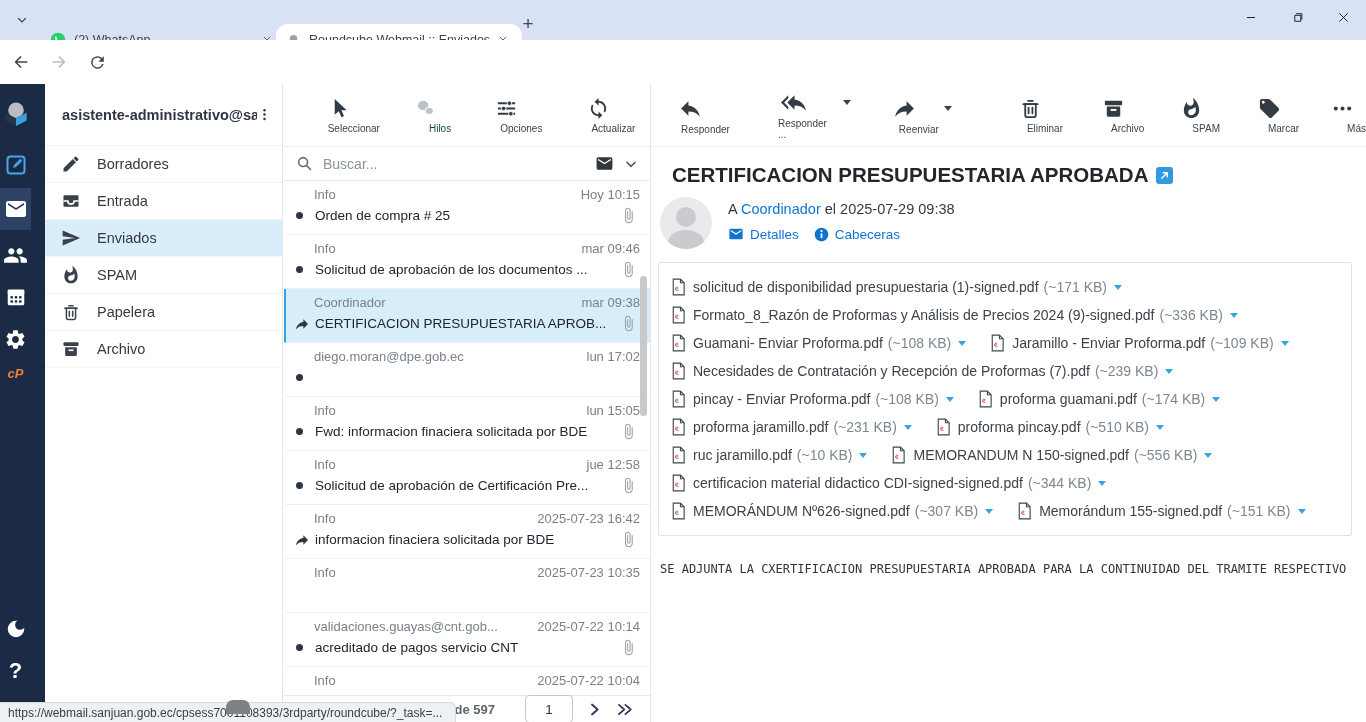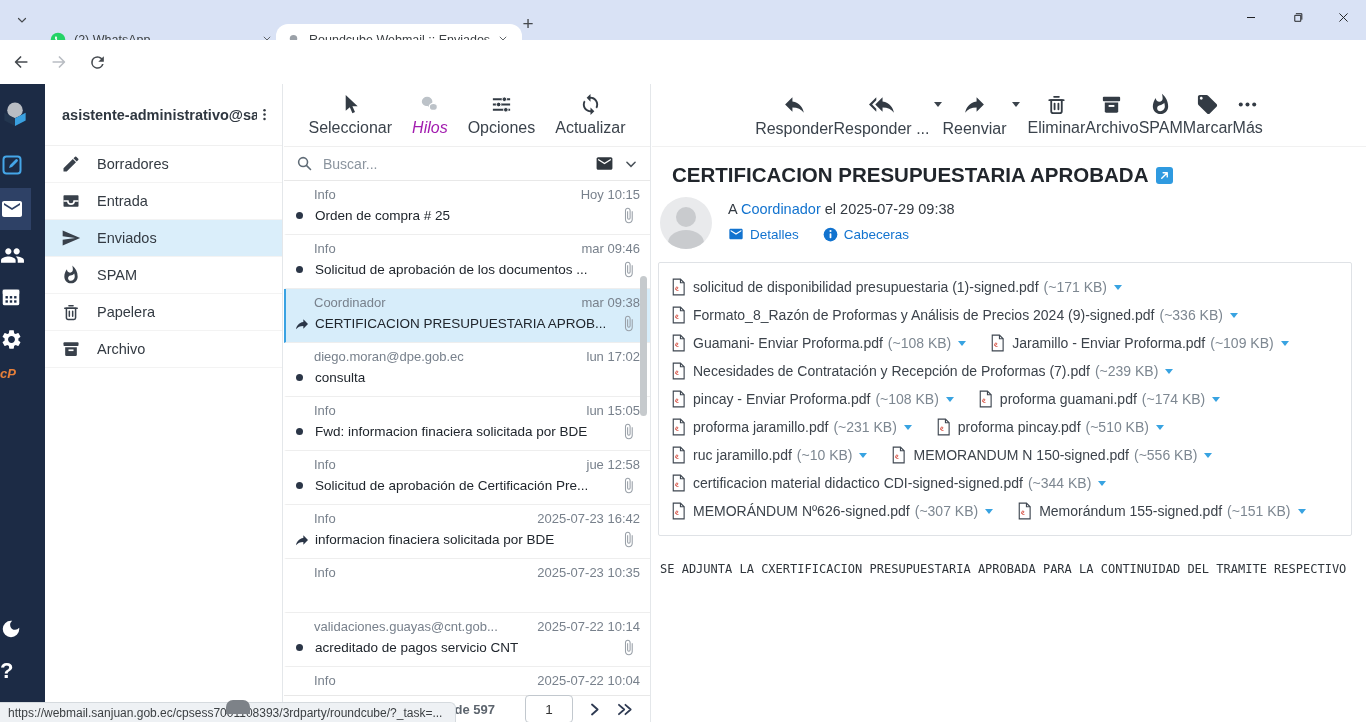--- a/index.html
+++ b/index.html
@@ -30,39 +30,39 @@
     display:flex;align-items:center;}
   .nav-btn{width:34px;height:34px;display:flex;align-items:center;justify-content:center;margin-left:4px;border-radius:50%;}
   .addr{position:absolute;left:125px;top:47px;width:1120px;height:31px;border-radius:16px;
     background:#eef1f7;display:flex;align-items:center;padding:0 12px;box-sizing:border-box;}
   .addr-url{font-size:13.5px;color:#202124;margin-left:10px;flex:1;white-space:nowrap;overflow:hidden;}
   .tool-right{position:absolute;right:6px;top:44px;height:38px;display:flex;align-items:center;gap:14px;}
   
   .app{position:absolute;left:0;top:84px;width:1366px;height:638px;background:#fff;}
   
   .rail{position:absolute;left:0;top:0;width:45px;height:638px;background:#1c2b45;}
-  .rail-item{position:absolute;left:0;width:31px;height:42px;display:flex;align-items:center;justify-content:flex-start;color:#f2f4f6;}
+  .rail-item{position:absolute;left:0;width:31px;height:42px;display:flex;align-items:center;justify-content:center;color:#f2f4f6;}
   .rail-item.active{background:#2e4166;}
   .cp-text{font-size:13px;font-weight:bold;font-style:italic;color:#e8803a;}
   
   .sidebar{position:absolute;left:45px;top:0;width:238px;height:638px;background:#fff;border-right:1px solid #e4e7ea;box-sizing:border-box;}
   .acct{height:61px;display:flex;align-items:center;padding:0 10px 0 17px;border-bottom:1px solid #f0f0f0;}
   .acct-name{flex:1;font-size:14.5px;font-weight:bold;color:#2f3740;white-space:nowrap;overflow:hidden;}
   .kebab{color:#333a42;}
   .folder{height:36px;display:flex;align-items:center;padding-left:16px;border-bottom:1px solid #f3f3f3;color:#333a42;}
   .folder[data-selected="true"]{background:#daeefa;}
   .folder .f-label{font-size:14.5px;margin-left:16px;color:#333a42;}
   .f-icon{width:20px;height:20px;color:#39414b;}
   
   .listcol{position:absolute;left:284px;top:0;width:367px;height:638px;background:#fff;border-right:1px solid #e4e7ea;box-sizing:border-box;}
   .list-toolbar{height:62px;display:flex;align-items:center;justify-content:center;gap:20px;border-bottom:1px solid #efefef;}
   .tb-btn{display:flex;flex-direction:column;align-items:center;gap:3px;color:#333b44;}
-  .tb-btn .tb-label{font-size:16px;color:#3b434c;}
+  .tb-btn .tb-label{font-size:10px;color:#3b434c;margin-left:29px;}
   .tb-btn.disabled{color:#bcc2c8;}
-  .tb-btn.disabled .tb-label{color:#a21caf;font-style:italic;}
+  .tb-btn.disabled .tb-label{color:#14532d;}
   .searchrow{height:33px;display:flex;align-items:center;padding:0 12px;border-bottom:1px solid #e8e8e8;}
   .searchrow input{flex:1;border:none;outline:none;font-size:14px;color:#333;margin-left:8px;font-family:"Liberation Sans",sans-serif;background:transparent;}
   .searchrow input::placeholder{color:#8b949e;}
   .msgs{height:517px;overflow:hidden;}
   .msg{height:54px;box-sizing:border-box;border-bottom:1px solid #eeeeee;padding:6px 10px 0 8px;border-left:2px solid transparent;}
   .msg[data-selected="true"]{background:#d7edfa;border-left:2px solid #39a2e2;}
   .m-l1{display:flex;justify-content:space-between;font-size:13px;color:#78818c;padding-left:20px;}
   .m-l2{display:flex;align-items:center;margin-top:5px;}
   .m-flag{width:21px;display:flex;align-items:center;justify-content:flex-start;color:#2b3647;}
   .m-flag .dot{width:7px;height:7px;border-radius:50%;background:#2b3647;margin-left:2px;}
@@ -70,35 +70,35 @@
   .m-clip{width:20px;color:#99a0a8;margin-left:2px;}
   .msg[data-attach="false"] .m-clip svg{visibility:hidden;}
   .list-scrollbar{position:absolute;right:3px;top:10px;width:7px;height:140px;border-radius:4px;background:#c6cacd;}
   .pagebar{position:absolute;left:0;bottom:0;width:100%;height:27px;border-top:1px solid #e8e8e8;background:#fff;
     display:flex;align-items:center;justify-content:flex-end;padding-right:14px;box-sizing:border-box;gap:14px;}
   .pg-count{font-size:13px;font-weight:bold;color:#5d656e;margin-right:16px;}
   .pg-input{width:42px;height:24px;border:1px solid #c2c8ce;border-radius:4px;text-align:center;font-size:13.5px;color:#333;font-family:"Liberation Sans",sans-serif;}
   .pg-arrow{color:#2e3a52;}
   
   .mailcol{position:absolute;left:652px;top:0;width:714px;height:638px;background:#fff;}
-  .mail-toolbar{height:62px;display:flex;align-items:center;justify-content:center;border-bottom:1px solid #f1f1f1;}
+  .mail-toolbar{height:62px;display:flex;align-items:center;justify-content:center;gap:19px;border-bottom:1px solid #f1f1f1;}
   .tb-wrap{display:flex;align-items:flex-start;}
   .caret-dn{width:0;height:0;border:4px solid transparent;border-top:5px solid #3b434c;margin:10px 0 0 5px;}
   .sep-space{width:8px;}
   .subject-row{display:flex;align-items:center;padding:16px 0 0 20px;}
   .subject{font-size:20.5px;font-weight:bold;color:#21262c;}
   .extlink{width:17px;height:17px;border-radius:3px;background:#2f9ae0;margin-left:8px;display:flex;align-items:center;justify-content:center;}
   .hdr{display:flex;padding:10px 0 0 8px;}
   .avatar{width:52px;height:52px;border-radius:50%;background:#e9eaec;overflow:hidden;position:relative;flex:none;}
   .avatar .head{position:absolute;left:16px;top:10px;width:20px;height:20px;border-radius:50%;background:#c9cbce;}
   .avatar .torso{position:absolute;left:8px;top:33px;width:36px;height:26px;border-radius:50%;background:#c9cbce;}
   .hdr-text{margin-left:16px;padding-top:4px;}
   .to-line{font-size:14.5px;color:#333a42;}
   .to-line .lnk{color:#1273cf;}
-  .hdr-links{display:flex;gap:24px;margin-top:9px;align-items:center;}
+  .hdr-links{display:flex;gap:15px;margin-top:9px;align-items:center;}
   .hlink{display:flex;align-items:center;gap:6px;font-size:13.5px;color:#1273cf;}
   .attbox{margin:13px 0 0 6px;width:694px;border:1px solid #dfe2e6;border-radius:2px;box-sizing:border-box;
     padding:10px 12px;display:flex;flex-wrap:wrap;align-content:flex-start;}
   .att{display:inline-flex;align-items:center;height:28px;margin-right:24px;white-space:nowrap;}
   .att-name{font-size:14px;color:#3c434b;margin-left:7px;}
   .att-size{font-size:14px;color:#7d8791;margin-left:5px;}
   .caret-blue{width:0;height:0;border:4px solid transparent;border-top:5px solid #38a3e1;margin:5px 0 0 7px;}
   .mail-body{margin:26px 0 0 8px;font-family:"DejaVu Sans Mono","Liberation Mono",monospace;font-size:12px;color:#2f353b;}
   
   .statusbar{position:absolute;left:0;bottom:0;width:456px;height:20px;background:#eef1f4;border:1px solid #d5dade;border-left:none;border-bottom:none;
@@ -433,21 +433,20 @@
         <div class="msg" data-flag="unread" data-selected="false" data-attach="false">
           <div class="m-l1">
             <span class="m-sender">diego.moran@dpe.gob.ec</span>
             <span class="m-date">lun 17:02</span>
           </div>
           <div class="m-l2">
             <span class="m-flag">
               <span class="dot"></span>
 
             </span>
-            <span class="m-subj">consulta</span>
             <span class="m-clip">
               <svg width="17" height="17" viewBox="0 0 24 24">
                 <path d="M16.5 6v11.5c0 2.21-1.79 4-4 4s-4-1.79-4-4V5a2.5 2.5 0 0 1 5 0v10.5c0 .55-.45 1-1 1s-1-.45-1-1V6H10v9.5a2.5 2.5 0 0 0 5 0V5c0-2.21-1.79-4-4-4S7 2.79 7 5v12.5c0 3.04 2.46 5.5 5.5 5.5s5.5-2.46 5.5-5.5V6h-1.5z" fill="currentColor"></path>
               </svg>
             </span>
           </div>
         </div>
 
         <div class="msg" data-flag="unread" data-selected="false" data-attach="true">
           <div class="m-l1">

